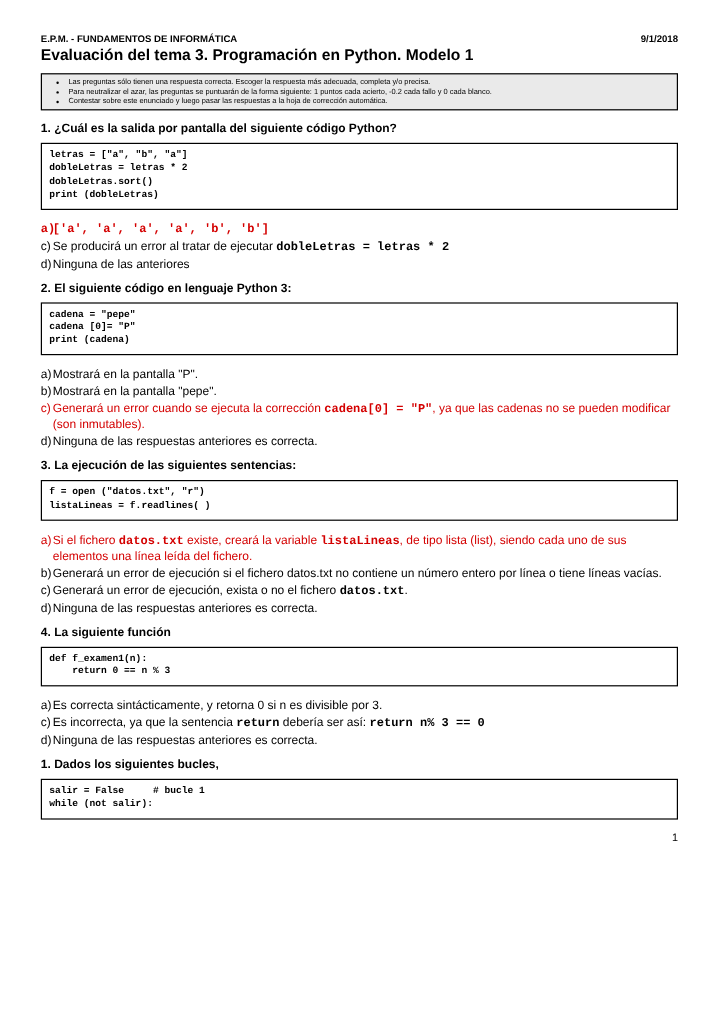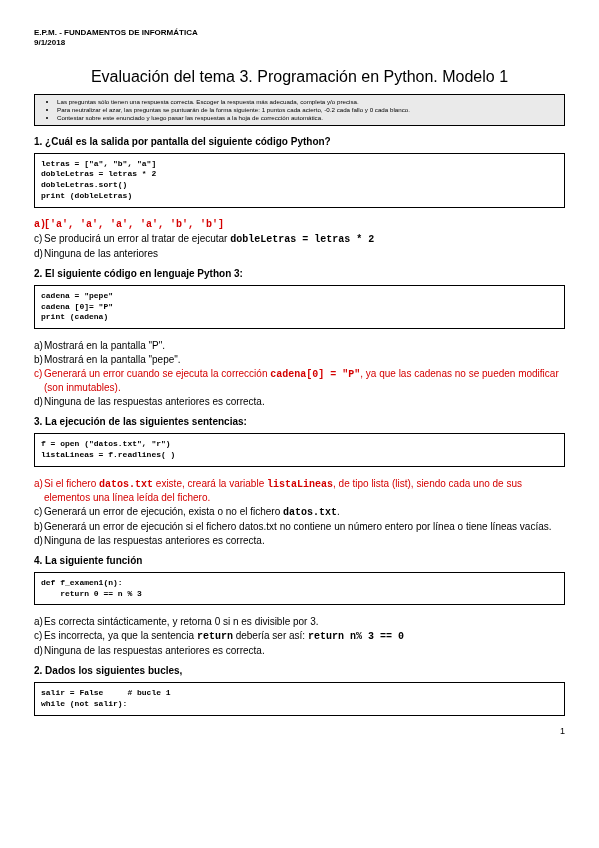--- a/index.html
+++ b/index.html
@@ -11,27 +11,24 @@
     font-size: 8px;
     color: #000;
     background: #fff;
     line-height: 1.2;
   }
   .header {
     display: flex;
     justify-content: space-between;
     font-size: 8px;
     font-weight: bold;
-    margin-bottom: 20px;
-    flex-direction: column;
   }
   .title {
-    text-align: center;
-    font-size: 16px;
-    font-weight: normal;
+    font-size: 13px;
+    font-weight: bold;
     margin: 0 0 8px 0;
   }
   .instructions {
     background: #eaeaea;
     border: 0.5px solid #000;
     padding: 3px 6px 3px 6px;
     margin-bottom: 10px;
   }
   .instructions ul {
     margin: 0;
@@ -117,31 +114,31 @@
   <div class="ans"><span class="lbl">b)</span><span>Mostrará en la pantalla "pepe".</span></div>
   <div class="ans red"><span class="lbl">c)</span><span>Generará un error cuando se ejecuta la corrección </span><span class="mono">cadena[0] = "P"</span><span>, ya que las cadenas no se pueden modificar (son inmutables).</span></div>
   <div class="ans"><span class="lbl">d)</span><span>Ninguna de las respuestas anteriores es correcta.</span></div>
 </div>
 
 <div class="q-title">3.  La ejecución de las siguientes sentencias:</div>
 <div class="code-box">f = open ("datos.txt", "r")
 listaLineas = f.readlines( )</div>
 <div class="answers">
   <div class="ans red"><span class="lbl">a)</span><span>Si el fichero </span><span class="mono">datos.txt</span><span> existe, creará la variable </span><span class="mono">listaLineas</span><span>, de tipo lista (list), siendo cada uno de sus elementos una línea leída del fichero.</span></div>
+  <div class="ans"><span class="lbl">b)</span><span>Generará un error de ejecución si el fichero datos.txt no contiene un número entero por línea o tiene líneas vacías.</span></div>
   <div class="ans"><span class="lbl">c)</span><span>Generará un error de ejecución, exista o no el fichero </span><span class="mono">datos.txt</span><span>.</span></div>
-  <div class="ans"><span class="lbl">b)</span><span>Generará un error de ejecución si el fichero datos.txt no contiene un número entero por línea o tiene líneas vacías.</span></div>
   <div class="ans"><span class="lbl">d)</span><span>Ninguna de las respuestas anteriores es correcta.</span></div>
 </div>
 
 <div class="q-title">4.  La siguiente función</div>
 <div class="code-box">def f_examen1(n):
     return 0 == n % 3</div>
 <div class="answers">
   <div class="ans"><span class="lbl">a)</span><span>Es correcta sintácticamente, y retorna 0 si n es divisible por 3.</span></div>
   <div class="ans"><span class="lbl">c)</span><span>Es incorrecta, ya que la sentencia </span><span class="mono">return</span><span> debería ser así: </span><span class="mono">return n% 3 == 0</span></div>
   <div class="ans"><span class="lbl">d)</span><span>Ninguna de las respuestas anteriores es correcta.</span></div>
 </div>
 
-<div class="q-title">2.  Dados los siguientes bucles,</div>
+<div class="q-title">1.  Dados los siguientes bucles,</div>
 <div class="code-box">salir = False     # bucle 1
 while (not salir):</div>
 
 <div class="page-num">1</div>
 
 </body></html>

